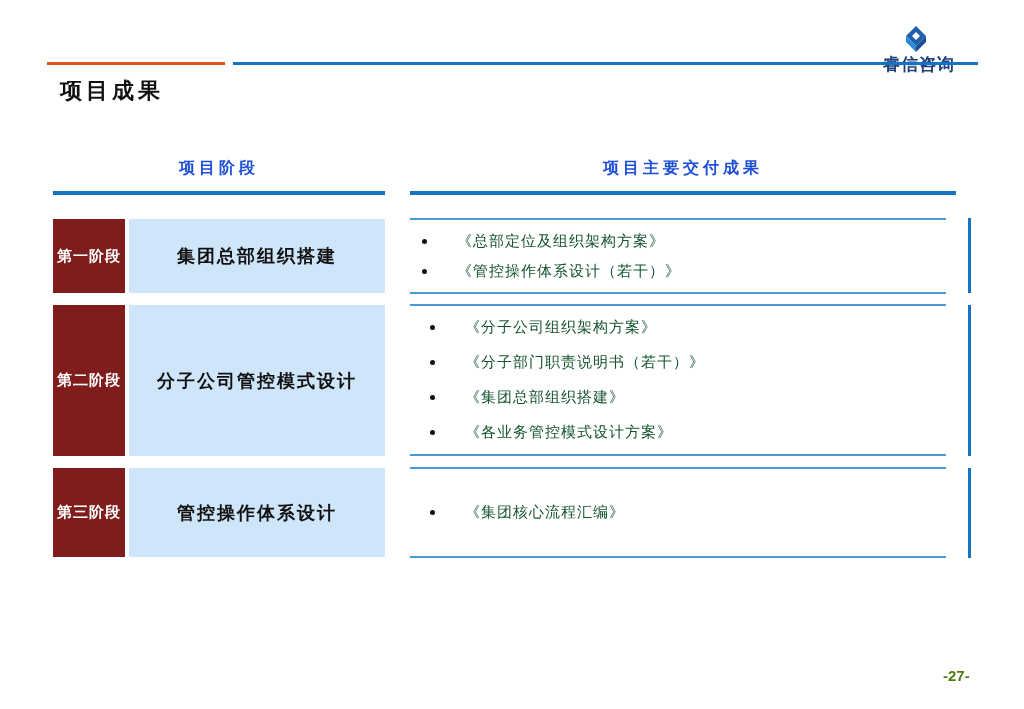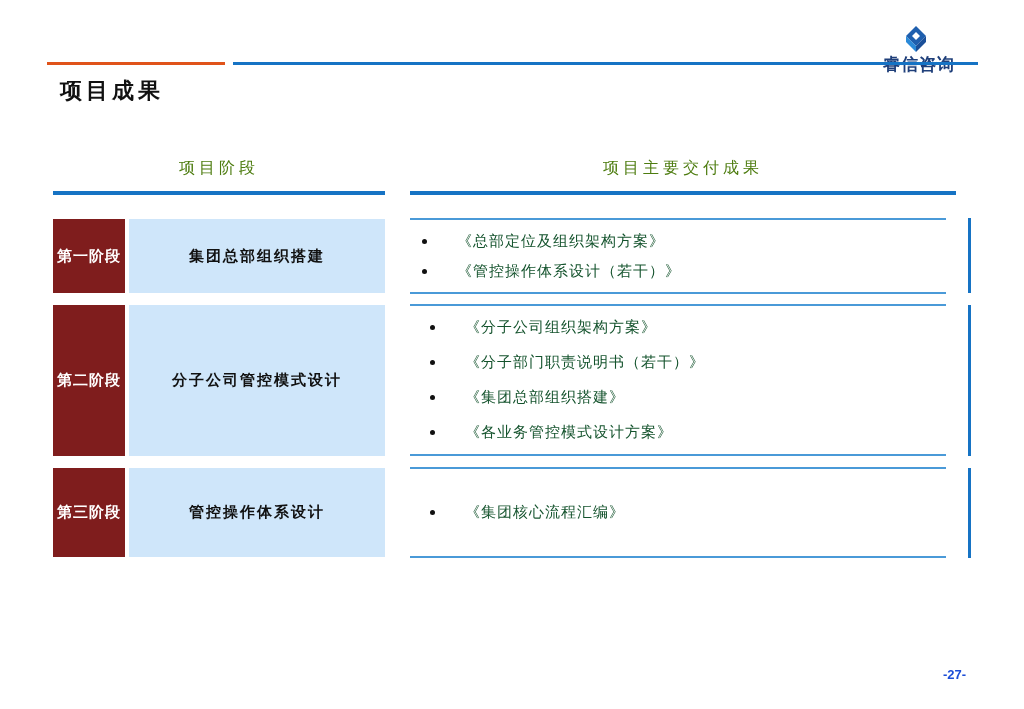--- a/index.html
+++ b/index.html
@@ -9,39 +9,39 @@
     .logo { position: absolute; left: 877px; top: 25px; height: 30px; display: flex; align-items: center; flex-direction: column; }
     .logo-mark { width: 22px; height: 28px; position: relative; }
     .logo-mark svg { display: block; }
     .logo-text { margin-left: 6px; font-family: "DejaVu Sans", "Liberation Sans", sans-serif; font-weight: bold; font-size: 17px; color: #1f3f7a; letter-spacing: 1px; }
 
     .top-line-orange { position: absolute; left: 47px; top: 62px; width: 178px; height: 3px; background: #e0531a; }
     .top-line-blue { position: absolute; left: 233px; top: 62px; width: 745px; height: 3px; background: #1673c4; }
 
     .page-title { position: absolute; left: 60px; top: 76px; font-size: 22px; font-weight: bold; letter-spacing: 4px; color: #111; }
 
-    .col-head { position: absolute; top: 158px; font-size: 16px; font-weight: normal; color: #4d7c0f; letter-spacing: 4px; text-align: center; }
+    .col-head { position: absolute; top: 158px; font-size: 16px; font-weight: bold; color: #1d4ed8; letter-spacing: 4px; text-align: center; }
     .col-head.left { left: 53px; width: 332px; }
     .col-head.right { left: 410px; width: 546px; }
     .col-rule { position: absolute; top: 191px; height: 4px; background: #1673c4; }
     .col-rule.left { left: 53px; width: 332px; }
     .col-rule.right { left: 410px; width: 546px; }
 
     .stage { position: absolute; left: 53px; width: 332px; display: flex; }
     .stage-tag { width: 72px; background: #7f1d1d; color: #fff; font-size: 15px; font-weight: bold; letter-spacing: 1px; display: flex; align-items: center; justify-content: center; }
     .stage-gap { width: 4px; background: #ffffff; }
-    .stage-name { flex: 1; background: #cfe6fa; font-size: 15px; font-weight: bold; letter-spacing: 2px; display: flex; align-items: center; justify-content: center; color: #111; }
+    .stage-name { flex: 1; background: #cfe6fa; font-size: 18px; font-weight: bold; letter-spacing: 2px; display: flex; align-items: center; justify-content: center; color: #111; }
 
     .deliv { position: absolute; left: 410px; width: 536px; border-top: 2px solid #4a9ad8; border-bottom: 2px solid #4a9ad8; display: flex; flex-direction: column; justify-content: center; }
     .deliv ul { list-style: none; }
     .deliv li { display: flex; align-items: center; font-size: 15px; color: #14532d; letter-spacing: 1px; }
     .deliv li .dot { width: 5px; height: 5px; border-radius: 50%; background: #111; margin-right: 30px; flex: none; }
     .vbar { position: absolute; left: 968px; width: 3px; background: #1673c4; }
 
-    .page-num { position: absolute; left: 943px; top: 667px; font-family: "Liberation Sans", sans-serif; font-weight: bold; font-size: 13px; color: #1d4ed8; }
+    .page-num { position: absolute; left: 943px; top: 667px; font-family: "Liberation Sans", sans-serif; font-weight: bold; font-size: 15px; color: #4d7c0f; }
   </style>
 </head>
 <body>
 
 <div class="logo">
   <span class="logo-mark">
     <svg width="22" height="28" viewBox="0 0 22 28">
       <polygon points="11,1 21,11 11,21 1,11" fill="#1f5fae"></polygon>
       <polygon points="1,11 11,21 11,27 1,17" fill="#2b8ad8"></polygon>
       <polygon points="21,11 11,21 11,27 21,17" fill="#1a4f98"></polygon>

